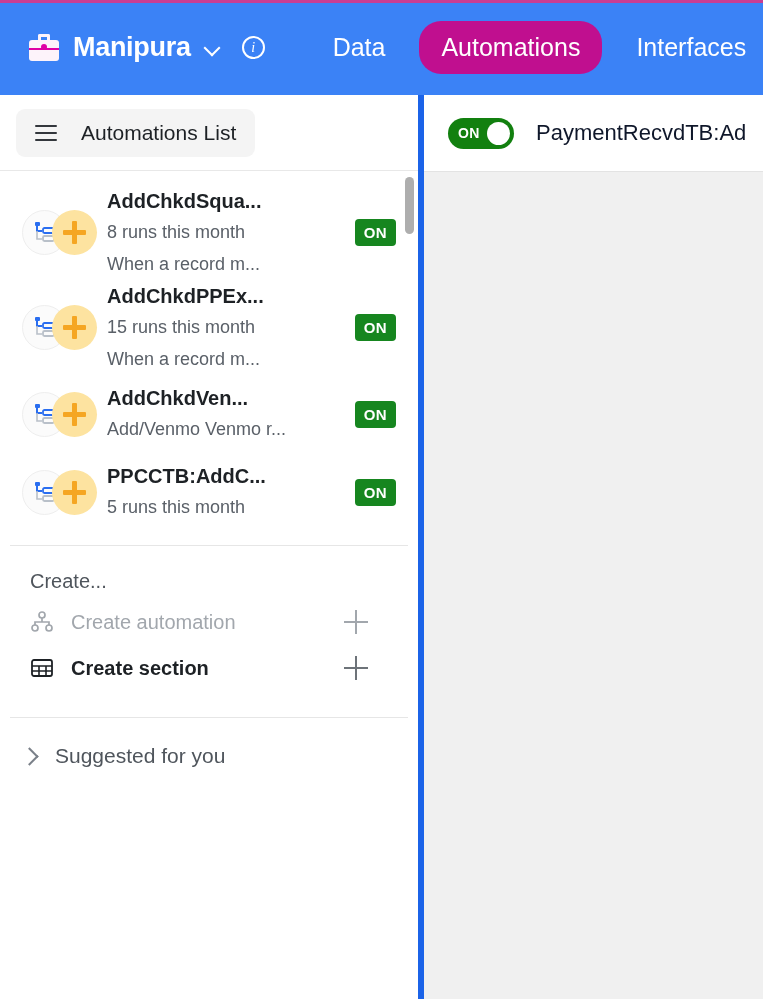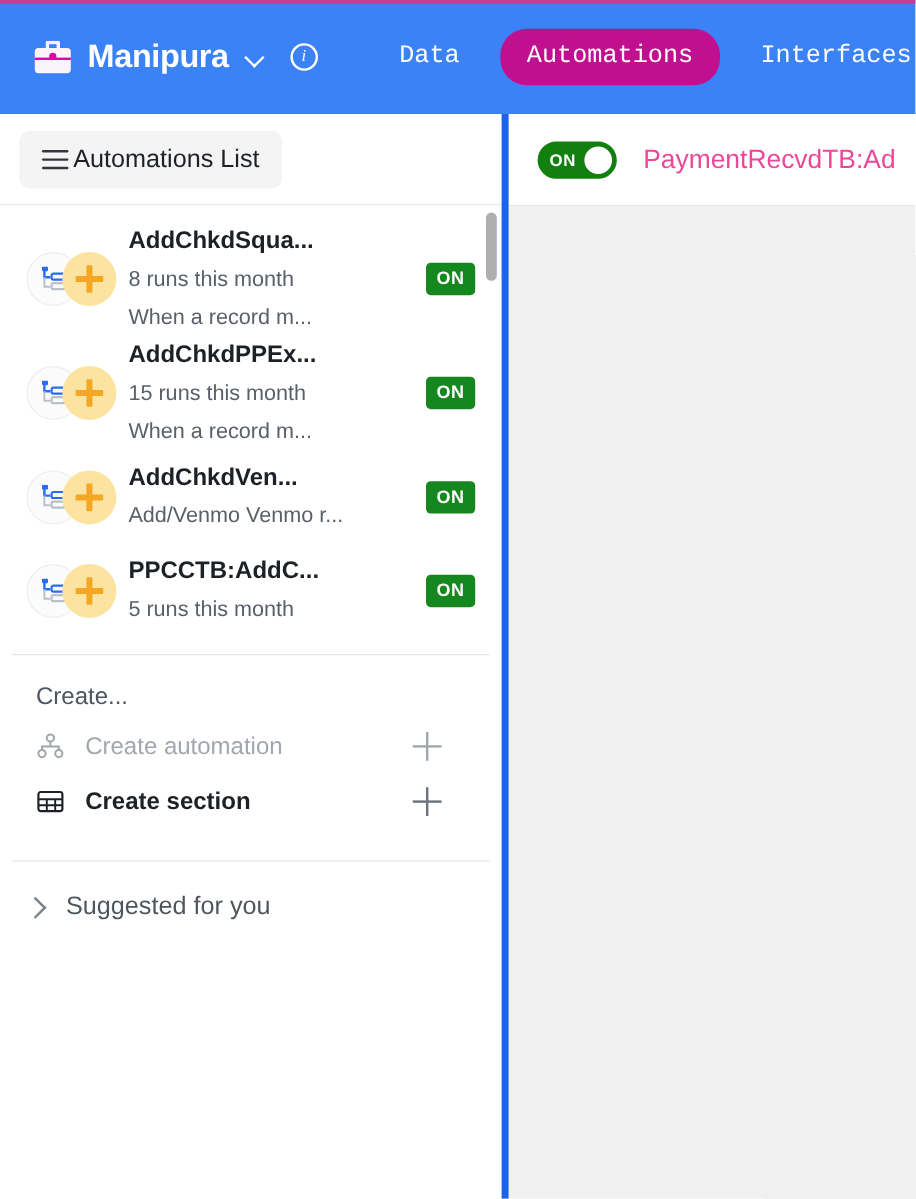--- a/index.html
+++ b/index.html
@@ -52,36 +52,36 @@
     border-right:2.2px solid #ffffff; border-bottom:2.2px solid #ffffff;
     transform: rotate(45deg);
   }
   .info-icon {
     width:23px; height:23px; border:2px solid #ffffff; border-radius:50%;
     color:#ffffff; font-size:14px; font-style:italic; font-family:"Liberation Serif", serif;
     display:flex; align-items:center; justify-content:center; flex:none;
     margin-right:46px; cursor:pointer; line-height:1;
   }
   .nav-item {
-    color:#ffffff; font-size:21px; padding:12px 22px; border-radius:22px;
-    white-space:nowrap; cursor:pointer; margin-right:12px;font-family:Liberation Mono, monospace;
+    color:#ffffff; font-size:25px; padding:12px 22px; border-radius:22px;
+    white-space:nowrap; cursor:pointer; margin-right:12px;
   }
   .nav-item.active { background:#c00f8f; }
 
   
   .sidebar {
     position:absolute; left:0; top:95px; width:418px; height:904px;
     background:#ffffff; overflow:hidden;
   }
   .sidebar-head {
     height:76px; display:flex; align-items:center; padding-left:16px;
     border-bottom:1px solid #e8e8e8;
   }
   .list-chip {
-    display:flex; align-items:center; gap:4px;
+    display:flex; align-items:center; gap:24px;
     background:#f4f4f4; border-radius:9px; padding:12px 19px;
     cursor:pointer;
   }
   .burger { width:22px; height:16px; position:relative; flex:none; }
   .burger i {
     position:absolute; left:0; width:22px; height:2.2px; background:#33373c; border-radius:1px;
   }
   .burger i:nth-child(1){ top:0; }
   .burger i:nth-child(2){ top:7px; }
   .burger i:nth-child(3){ top:14px; }
@@ -178,21 +178,21 @@
     border-bottom:1px solid #e3e3e3; background:#fff;
   }
   .toggle {
     width:66px; height:31px; border-radius:16px; background:#12800f;
     display:flex; align-items:center; justify-content:space-between;
     padding:0 4px; flex:none; cursor:pointer;
   }
   .toggle .t-label { color:#ffffff; font-size:14px; font-weight:bold; padding-left:6px; letter-spacing:.4px; }
   .toggle .t-knob { width:23px; height:23px; border-radius:50%; background:#ffffff; flex:none; }
   .rp-title {
-    margin-left:22px; font-size:22px; color:#ec4899; white-space:nowrap; overflow:hidden;
+    margin-left:22px; font-size:22px; color:#0f172a; white-space:nowrap; overflow:hidden;
   }
   .rp-body { height:827px; background:#f0f0f0; }
 </style>
 </head>
 <body>
 
 <div id="app">
 
   <div class="topbar">
     <div class="topbar-hairline"></div>

